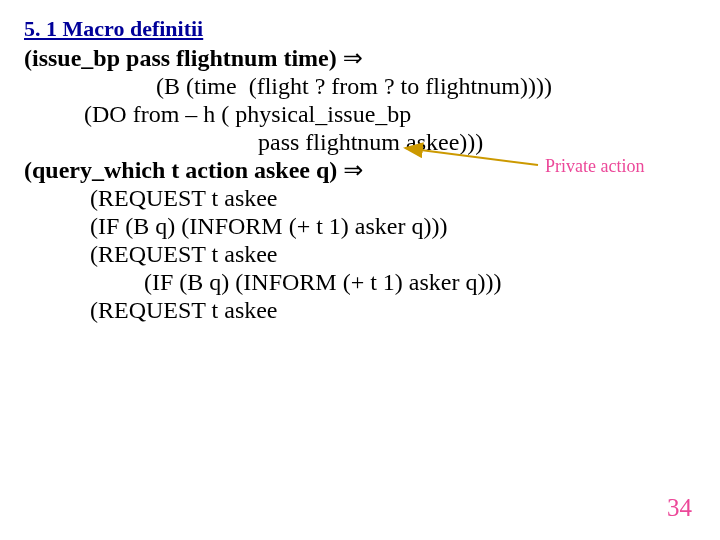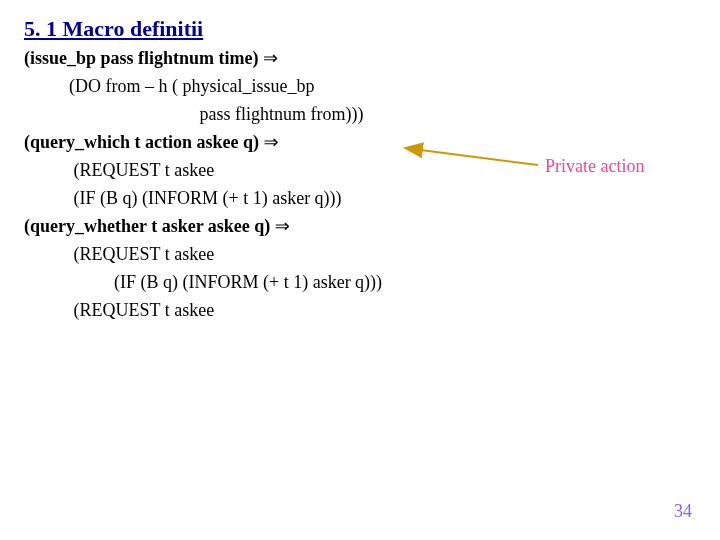--- a/index.html
+++ b/index.html
@@ -25,21 +25,21 @@
     top: 16px;
     font-size: 22px;
     font-weight: 700;
     color: #000099;
     text-decoration: underline;
   }
   .body {
     position: absolute;
     left: 24px;
     top: 44px;
-    font-size: 18px;
+    font-size: 24px;
     line-height: 28px;
     color: #000;
   }
   .line { white-space: pre; }
   .bold { font-weight: 700; }
   .implies { font-family: "Times New Roman", serif; }
   .annot {
     position: absolute;
     font-family: "Times New Roman", serif;
     font-size: 18px;
@@ -48,39 +48,39 @@
   .arrow-svg {
     position: absolute;
     left: 0; top: 0;
     width: 720px; height: 540px;
     pointer-events: none;
   }
   .pagenum {
     position: absolute;
     right: 28px;
     bottom: 18px;
-    font-size: 18px;
-    color: #8b5cf6;
+    font-size: 25px;
+    color: #ec4899;
   }
 </style>
 </head>
 <body>
 
 <div class="slide">
 
   <div class="title">5. 1 Macro definitii</div>
 
   <div class="body">
     <div class="line"><span class="bold">(issue_bp pass flightnum time)</span> <span class="implies">⇒</span></div>
+    <div class="line">                      (B (time  (flight ? from ? to flightnum))))</div>
     <div class="line">          (DO from – h ( physical_issue_bp</div>
-    <div class="line">                                       pass flightnum from)))</div>
+    <div class="line">                                       pass flightnum askee)))</div>
     <div class="line"><span class="bold">(query_which t action askee q)</span> <span class="implies">⇒</span></div>
     <div class="line">           (REQUEST t askee</div>
     <div class="line">           (IF (B q) (INFORM (+ t 1) asker q)))</div>
-    <div class="line"><span class="bold">(query_whether t asker askee q)</span> <span class="implies">⇒</span></div>
     <div class="line">           (REQUEST t askee</div>
     <div class="line">                    (IF (B q) (INFORM (+ t 1) asker q)))</div>
     <div class="line">           (REQUEST t askee</div>
   </div>
 
   <svg class="arrow-svg">
     <defs>
       <marker id="ah" markerWidth="10" markerHeight="8" refX="9" refY="4" orient="auto">
         <polygon points="0,0 10,4 0,8" fill="rgb(204,153,0)"></polygon>
       </marker>

